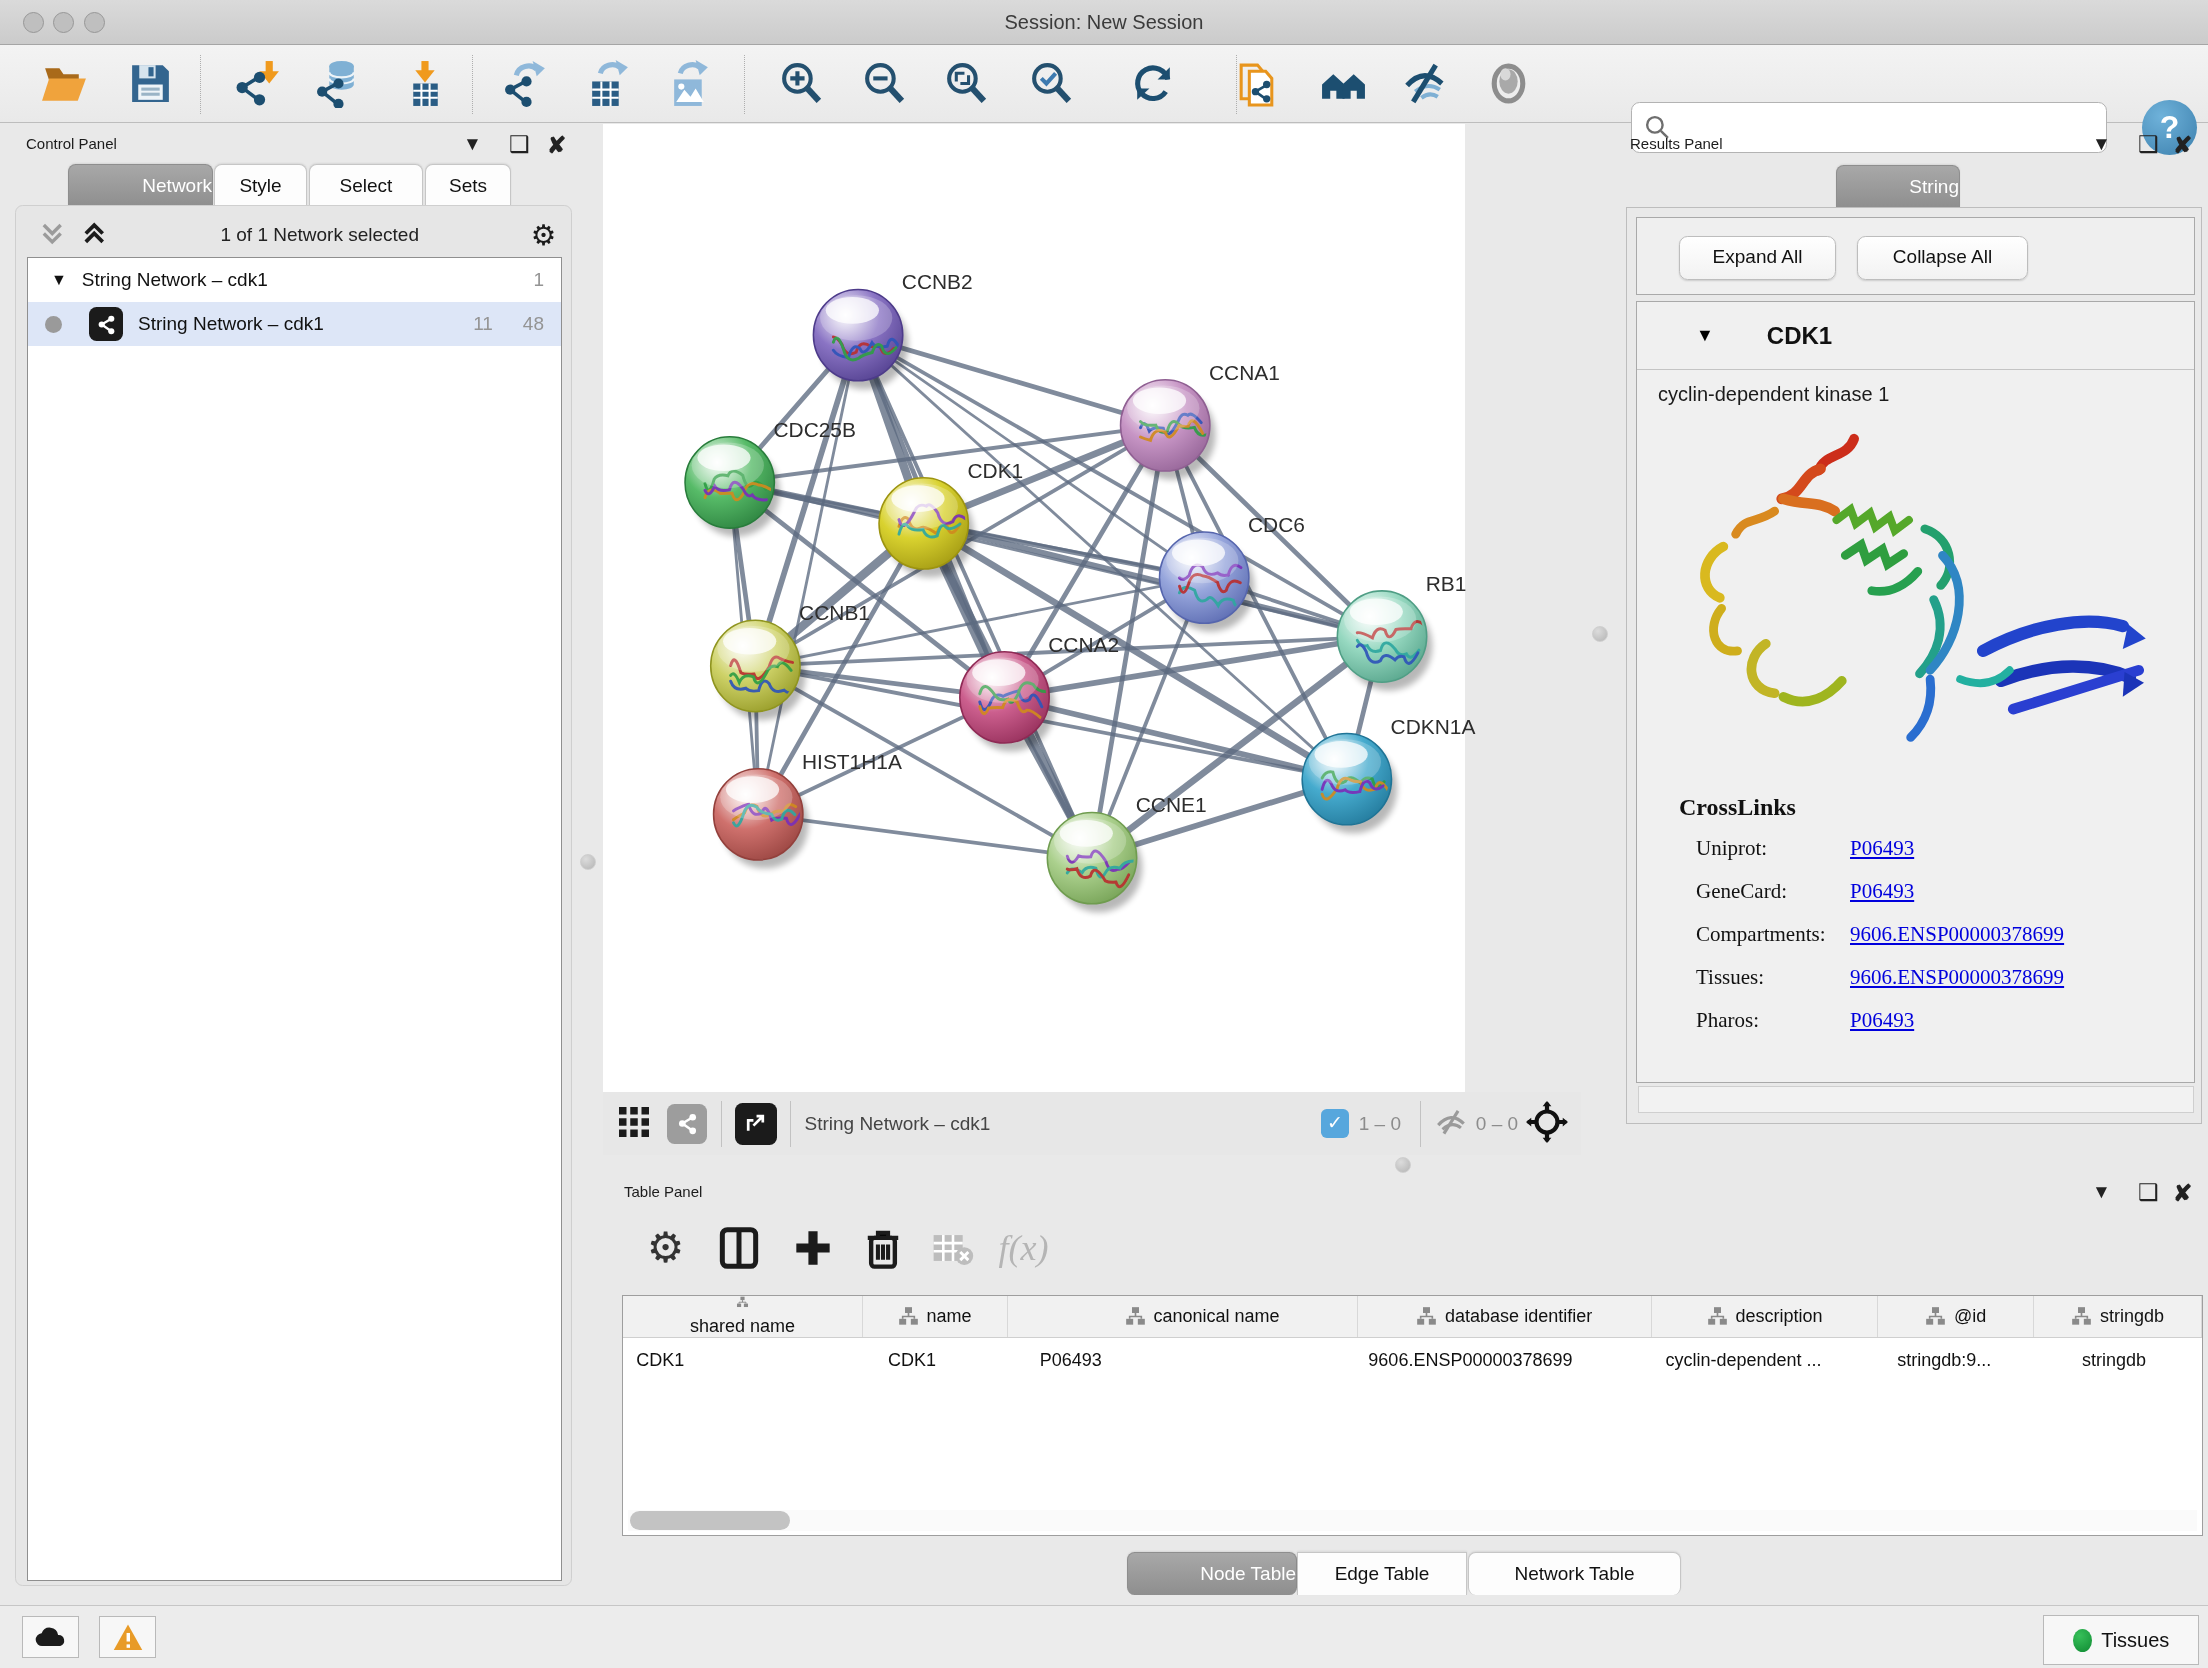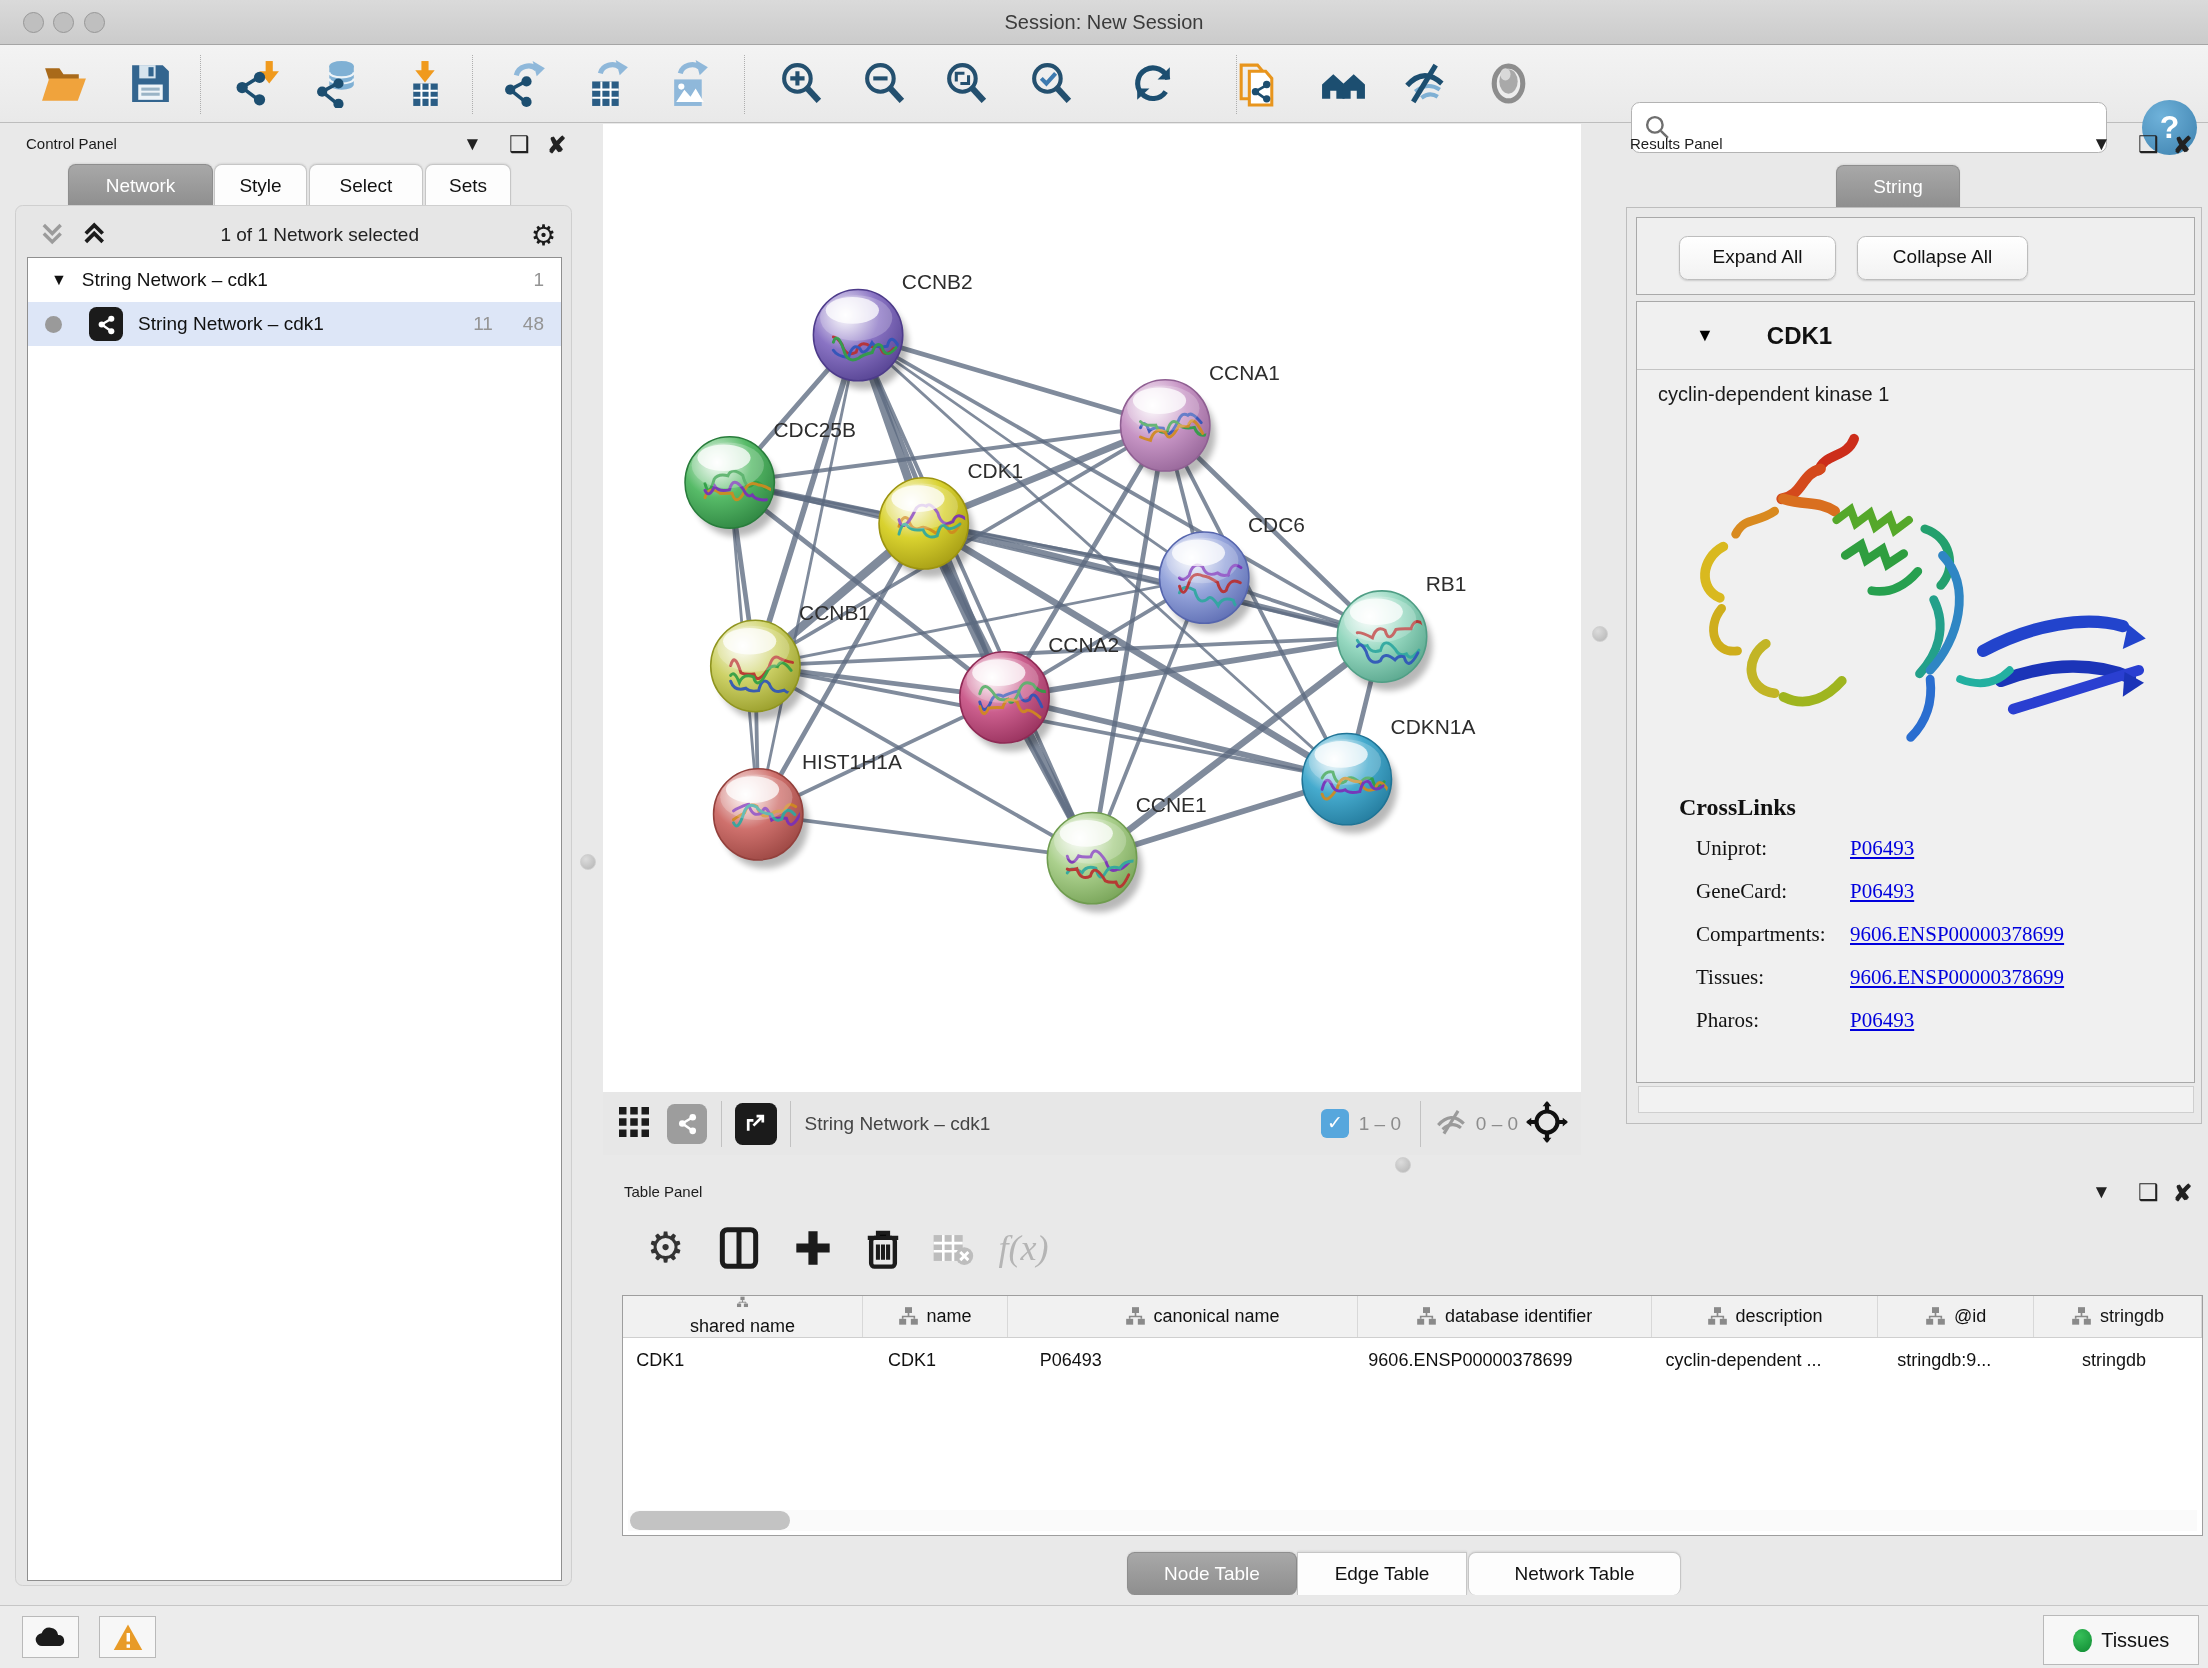--- a/index.html
+++ b/index.html
@@ -13,31 +13,31 @@
   .toolbar{left:0;top:45px;width:2208px;height:77px;background:linear-gradient(#f3f3f3,#e9e9e9);border-bottom:1px solid #bdbdbd;}
   .tbtn{top:11.4px;width:57px;height:55px;display:flex;align-items:center;justify-content:center;}
   .tsep{top:9.5px;width:0;height:59px;border-left:1.9px dotted #aeaeae;}
   .searchbox{left:1631px;top:57px;width:476px;height:51px;background:#fff;border:1.9px solid #b3b3b3;border-radius:8.6px;display:flex;align-items:center;padding-left:11.4px;box-sizing:border-box;}
   .searchbox input{border:none;outline:none;font-size:19px;flex:1;background:transparent;font-family:"Liberation Sans",sans-serif;}
   .helpbtn{left:2142px;top:55px;width:55px;height:55px;border-radius:50%;background:radial-gradient(circle at 35% 30%,#6fb2da,#3c80ad);color:#fff;font-size:32px;font-weight:bold;text-align:center;line-height:55px;}
   
   .phead{font-size:15px;color:#1c1c1c;}
   .picon{color:#222;font-size:19px;}
   .tab{height:42px;border-radius:7.6px 7.6px 0 0;border:1px solid #c6c6c6;border-bottom:none;background:#fdfdfd;color:#111;font-size:19px;text-align:center;line-height:42px;box-shadow:0 -1px 1.9px rgba(0,0,0,.08);}
-  .tab.sel{background:linear-gradient(#a8a8a8,#8e8e8e);color:#fff;border-color:#8e8e8e;}
+  .tab.sel{background:linear-gradient(#a8a8a8,#8e8e8e);color:#fff;border-color:#8e8e8e;text-align:right;}
   
   .cp-content{left:15px;top:205px;width:555px;height:1379px;background:#e6e6e6;border:1px solid #cfcfcf;border-radius:7.6px;}
   .cp-selbar{left:27px;top:215px;width:535px;height:40px;display:flex;align-items:center;}
   .cp-list{left:27px;top:257px;width:533px;height:1322px;background:#fff;border:1.9px solid #8f8f8f;}
   .tree-row{height:44px;display:flex;align-items:center;font-size:19px;color:#111;}
   .tree-row.sel{background:#dde6f7;}
   .cnt{color:#949494;}
   .shareic{width:34px;height:34px;border-radius:7.6px;display:flex;align-items:center;justify-content:center;}
   
-  .canvas{left:603px;top:124px;width:978px;height:968px;background:#fff;}
+  .canvas{left:603px;top:124px;width:862px;height:968px;background:#fff;}
   .viewbar{left:603px;top:1092px;width:978px;height:63px;background:#e7e7e7;display:flex;align-items:center;}
   .vb-sep{width:0;height:46px;border-left:1px solid #c2c2c2;margin:0 13.3px;}
   .knob{width:14.3px;height:14.3px;border-radius:50%;background:radial-gradient(circle at 35% 30%,#dcdcdc,#b4b4b4);border:1px solid #cfcfcf;}
   
   .rp-outer{left:1626px;top:207px;width:574px;height:915px;background:#e9e9e9;border:1px solid #bdbdbd;}
   .rp-box{left:1636px;top:217px;width:557px;height:76px;background:#efefef;border:1px solid #a9a9a9;}
   .rp-btn{top:236px;height:42px;background:linear-gradient(#fff,#f2f2f2);border:1px solid #bdbdbd;border-radius:8.6px;font-size:19px;color:#111;text-align:center;line-height:40px;box-shadow:0 1px 1.9px rgba(0,0,0,.15);}
   .rp-card{left:1636px;top:301px;width:557px;height:780px;background:#f0f0f0;border:1px solid #a9a9a9;}
   .serif{font-family:"Liberation Serif",serif;}
   .xlink{color:#0000dd;text-decoration:underline;}

